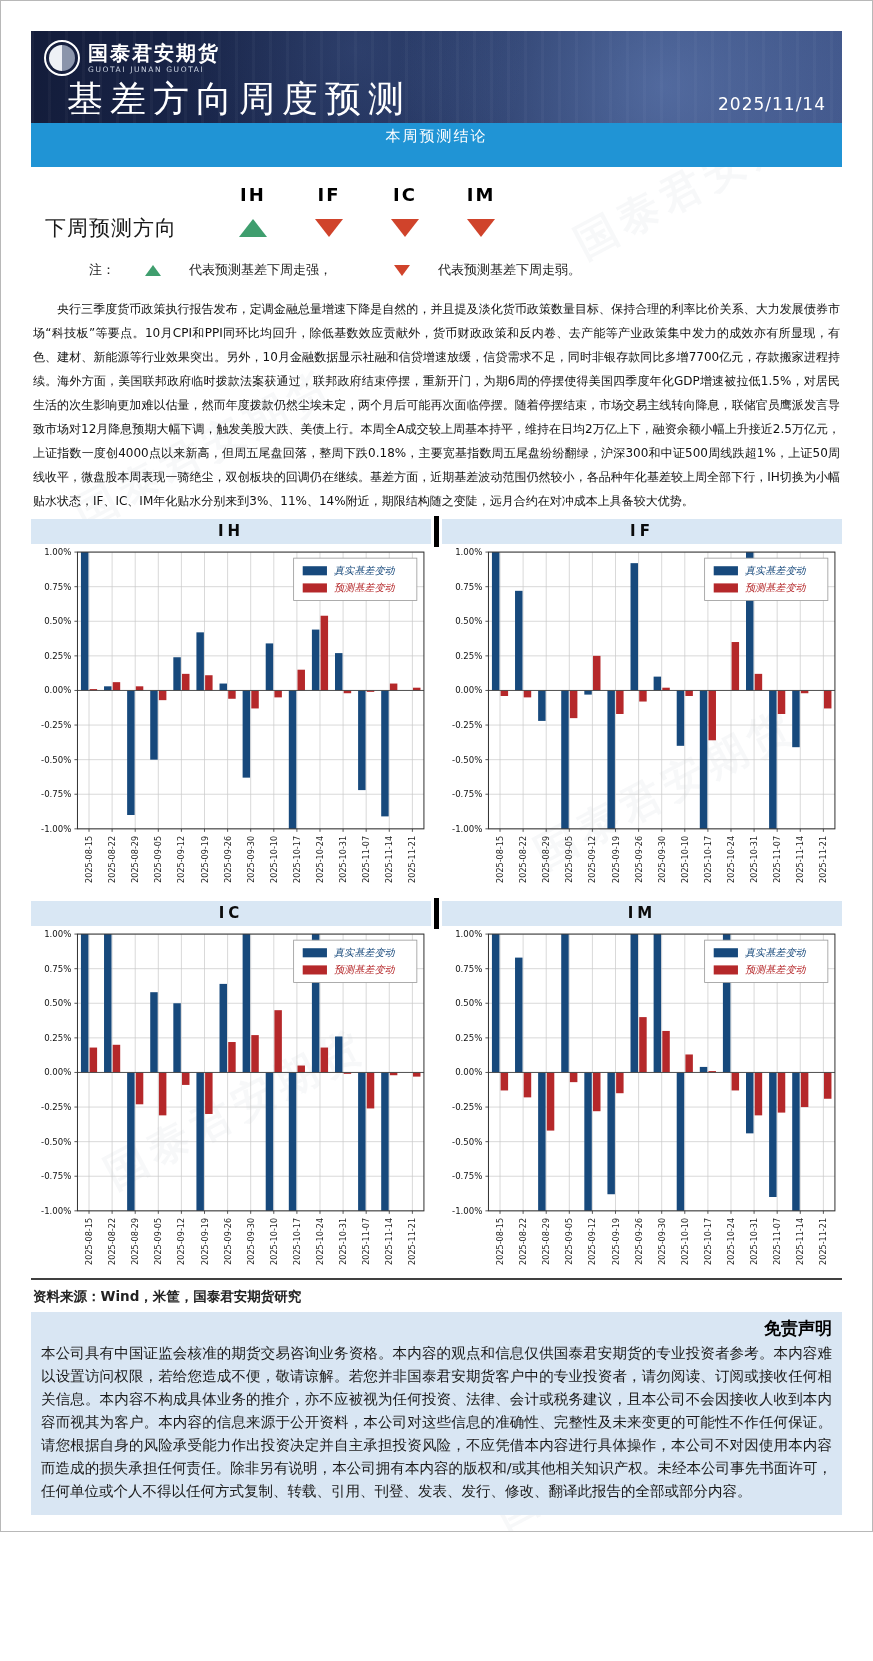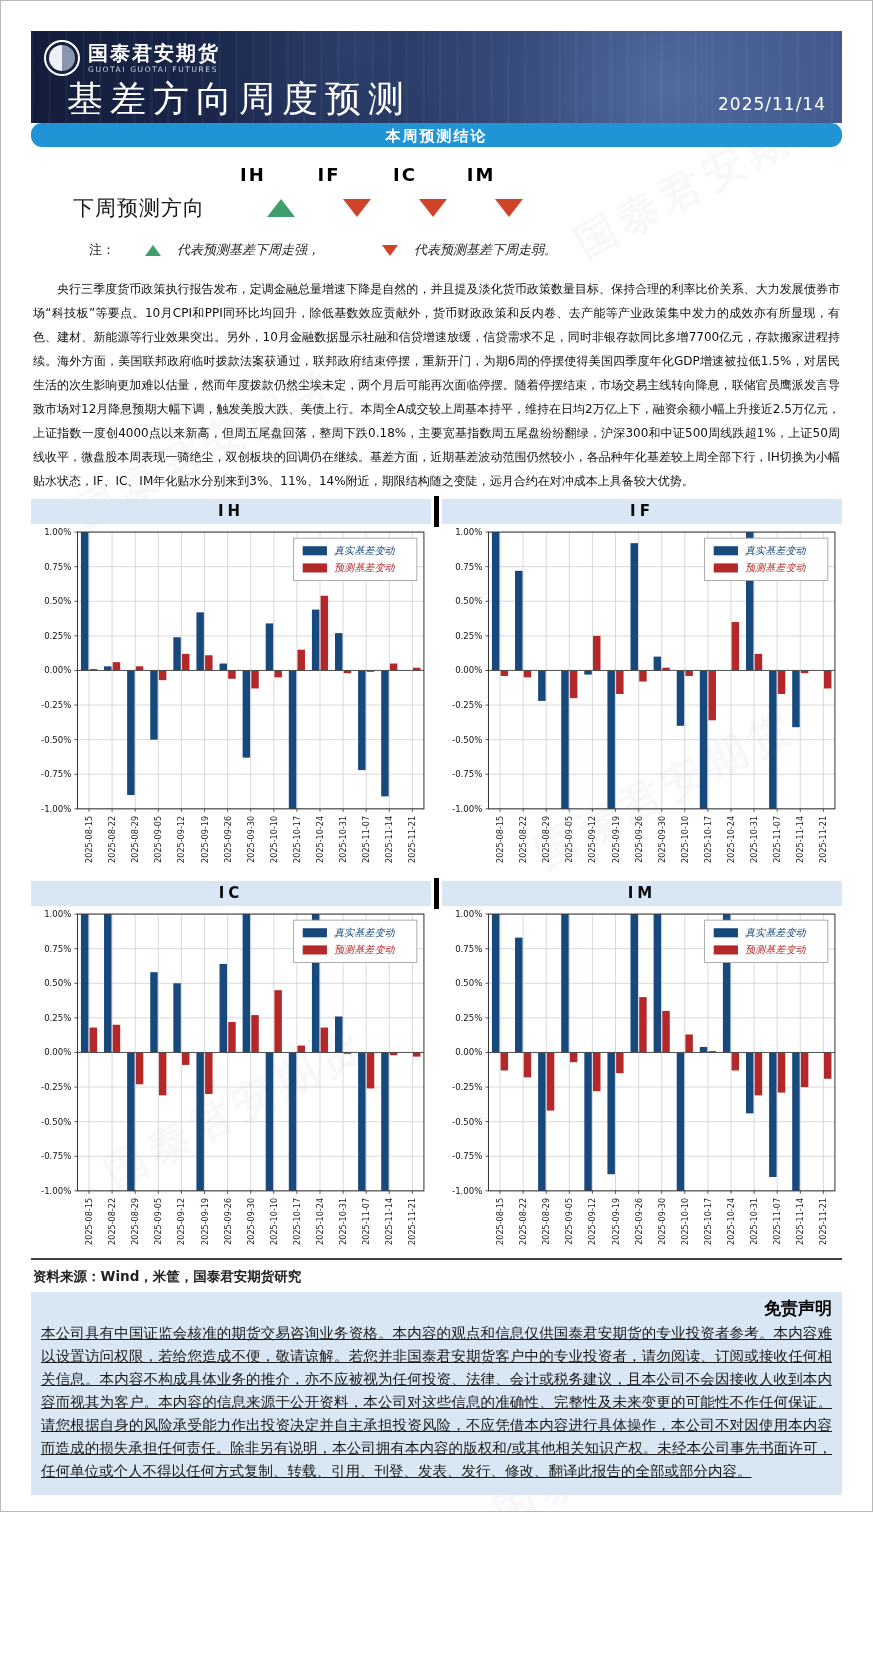--- a/index.html
+++ b/index.html
@@ -41,38 +41,38 @@
   .logo-cn{font-size:20px;font-weight:bold;color:#fff;letter-spacing:2px;}
   .logo-en{font-size:7.5px;color:#ccd4e2;letter-spacing:1.6px;margin-top:2px;}
   .header-title{
     position:absolute;left:0;right:0;top:44px;z-index:2;
     text-align:left;color:#fff;font-size:36px;letter-spacing:7px;font-weight:500;margin-left:36px;
   }
   .header-date{position:absolute;right:16px;bottom:9px;z-index:2;color:#fff;font-size:17px;letter-spacing:1px;text-align:right;}
 
   
   .banner{
-    height:24px;line-height:26px;background:#2094d5;color:#fff;
-    text-align:center;font-size:15px;font-weight:bold;letter-spacing:2px;border-radius:11px;
+    height:44px;line-height:26px;background:#2094d5;color:#fff;
+    text-align:center;font-size:15px;font-weight:normal;letter-spacing:2px;
   }
 
   
   .forecast{padding:12px 0 8px 14px;position:relative;}
   .fc-row{display:flex;align-items:center;}
   .fc-spacer,.fc-label{width:170px;flex:0 0 auto;}
   .fc-label{font-size:21px;color:#1a1a1a;letter-spacing:1px;}
   .fc-cell{width:76px;flex:0 0 auto;display:flex;justify-content:center;align-items:center;height:30px;}
   .fc-head{font-weight:bold;font-size:18px;letter-spacing:2px;color:#000;}
   .tri-up{width:0;height:0;border-left:14px solid transparent;border-right:14px solid transparent;border-bottom:18px solid #3f9e6e;}
   .tri-down{width:0;height:0;border-left:14px solid transparent;border-right:14px solid transparent;border-top:18px solid #d0432b;}
   .tri-up.small{border-left-width:8px;border-right-width:8px;border-bottom-width:11px;}
   .tri-down.small{border-left-width:8px;border-right-width:8px;border-top-width:11px;}
   .fc-note{display:flex;align-items:center;margin:18px 0 2px 44px;font-size:13px;color:#222;}
   .fc-note .nt1{margin-right:30px;}
-  .fc-note .ntxt{margin-left:16px;font-style:italic;}
+  .fc-note .ntxt{margin-left:28px;}
   .fc-note .gap{width:62px;}
 
   
   .review{padding:8px 2px 4px 2px;}
   .review p{margin:0;font-size:12px;line-height:24px;text-align:justify;text-indent:2em;}
   .summary{font-size:16px;font-weight:bold;margin:14px 0 8px 2px;letter-spacing:.5px;}
 
   
   .charts{display:grid;grid-template-columns:1fr 1fr;column-gap:11px;row-gap:10px;margin-top:2px;}
   .chart-title{
@@ -81,21 +81,21 @@
   }
   .col-right .chart-title::before{
     content:"";position:absolute;left:-8px;top:-3px;width:5px;height:31px;background:#000;
   }
   .chart-svg{display:block;width:100%;height:auto;}
 
   
   .source-block{border-top:2px solid #404040;margin-top:4px;padding:8px 2px 6px 2px;font-size:13.5px;font-weight:600;color:#222;}
   .disclaimer{background:#d9e6f3;padding:5px 10px 12px 10px;}
   .disclaimer h3{margin:0 0 2px 0;font-size:17px;color:#000;text-align:right;}
-  .disclaimer p{margin:0;font-size:14.5px;line-height:23px;text-align:justify;color:#1a1a1a;text-decoration:underline;}
+  .disclaimer p{margin:0;font-size:14.5px;line-height:23px;text-align:justify;color:#1a1a1a;}
 
   
   .wm{
     position:absolute;color:#6e7f96;opacity:.05;font-size:42px;font-weight:bold;
     transform:rotate(-28deg);pointer-events:none;letter-spacing:6px;white-space:nowrap;z-index:0;
   }
 </style>
 </head>
 <body>
 
@@ -105,40 +105,40 @@
 <div class="wm" style="top:1080px;left:90px;">国泰君安期货</div>
 <div class="wm" style="top:1420px;left:480px;">国泰君安期货</div>
 
 <div class="content">
 
   <div class="report-header">
     <div class="logo-row">
       <div class="logo-mark"></div>
       <div class="logo-text">
         <span class="logo-cn">国泰君安期货</span>
-        <span class="logo-en">GUOTAI GUOTAI FUTURES</span>
+        <span class="logo-en">GUOTAI JUNAN GUOTAI</span>
       </div>
     </div>
     <div class="header-title">基差方向周度预测</div>
     <div class="header-date">2025/11/14</div>
   </div>
 
   <div class="banner">本周预测结论</div>
 
   <div class="forecast">
     <div class="fc-row">
       <div class="fc-spacer"></div>
       <div id="fc-heads" style="display:flex;">
           <div class="fc-cell fc-head">IH</div>
           <div class="fc-cell fc-head">IF</div>
           <div class="fc-cell fc-head">IC</div>
           <div class="fc-cell fc-head">IM</div>
         </div>
     </div>
-    <div class="fc-row" style="margin-top:4px;margin-left:28px;">
+    <div class="fc-row" style="margin-top:4px;">
       <div class="fc-label">下周预测方向</div>
       <div id="fc-arrows" style="display:flex;">
           <div class="fc-cell">
             <span class="tri-up"></span>
           </div>
           <div class="fc-cell">
             <span class="tri-down"></span>
           </div>
           <div class="fc-cell">
             <span class="tri-down"></span>

